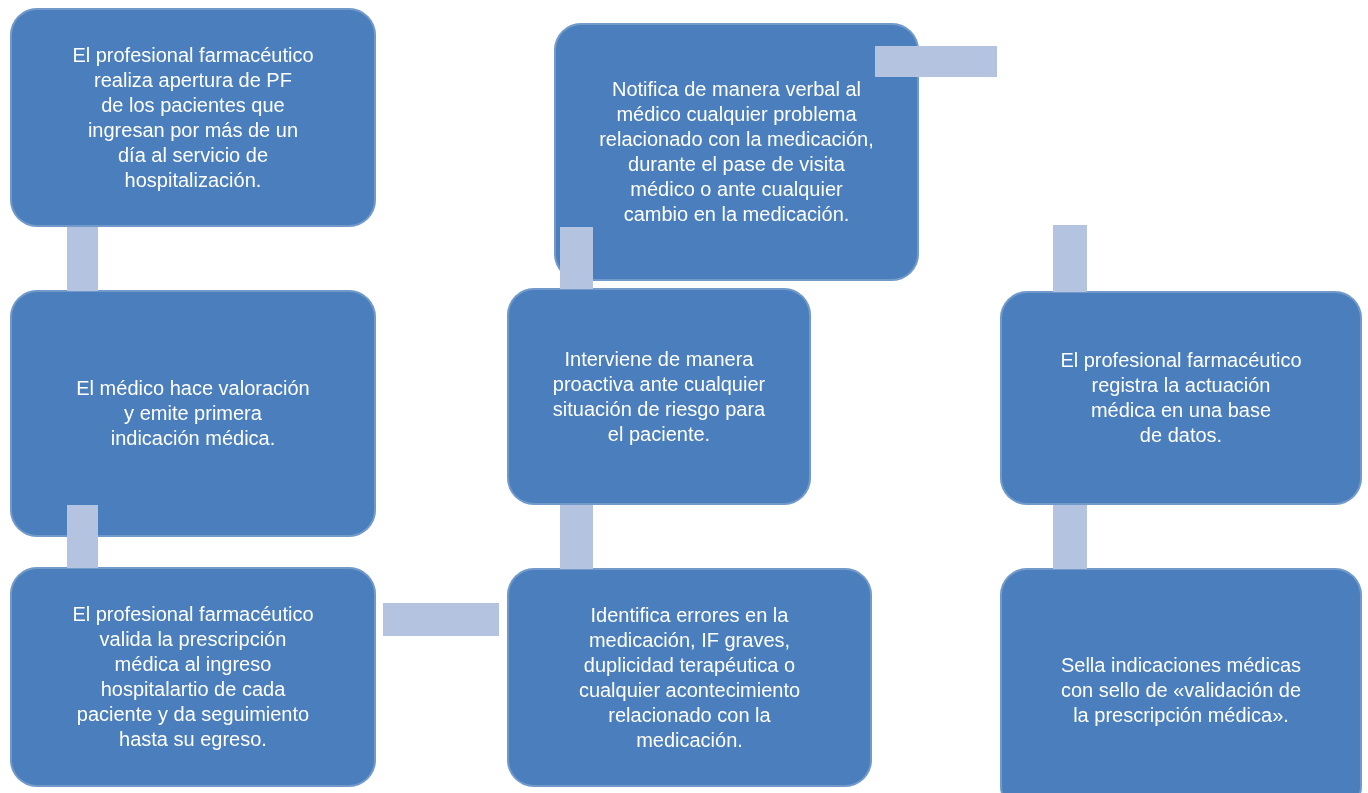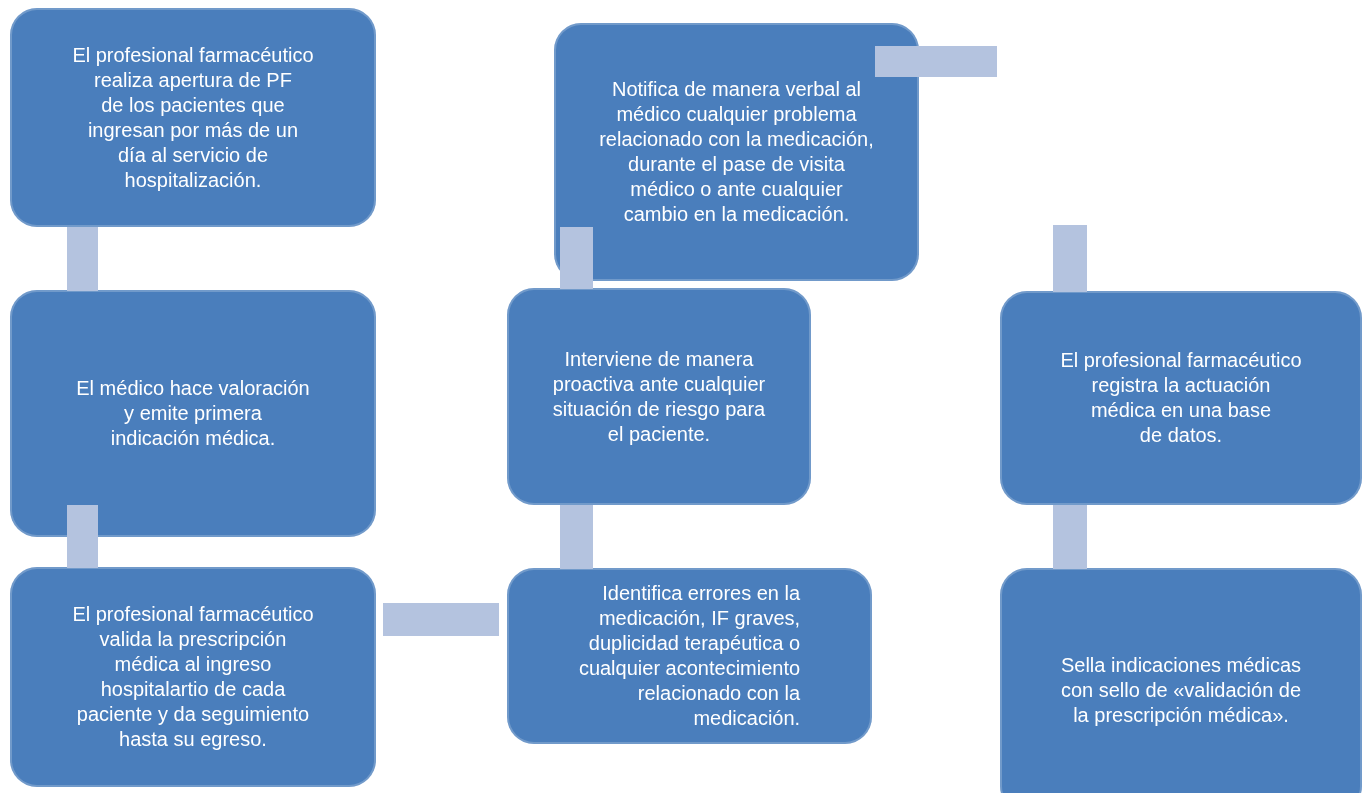--- a/index.html
+++ b/index.html
@@ -34,21 +34,21 @@
   .conn {
     position: absolute;
     background: var(--conn-fill, #B4C3DF);
   }
   
   #n1 { left: 10px;   top: 8px;   width: 366px; height: 219px; }
   #n2 { left: 10px;   top: 290px; width: 366px; height: 247px; }
   #n3 { left: 10px;   top: 567px; width: 366px; height: 220px; }
   #n4 { left: 507px;  top: 23px;   width: 365px; height: 258px; margin-left: 47px; }
   #n5 { left: 507px;  top: 288px; width: 304px; height: 217px; }
-  #n6 { left: 507px;  top: 568px; width: 365px; height: 176px; text-align: right; }
+  #n6 { left: 507px;  top: 568px; width: 365px; height: 219px; }
   #n7 { left: 1000px; top: 8px;   width: 362px; height: 219px; }
   #n8 { left: 1000px; top: 291px; width: 362px; height: 214px; }
   #n9 { left: 1000px; top: 568px; width: 362px; height: 245px; }
   
   #c1 { left: 67px;   top: 227px; width: 31px;  height: 64px; }
   #c2 { left: 67px;   top: 505px; width: 31px;  height: 63px; }
   #c3 { left: 560px;  top: 227px; width: 33px;  height: 62px; }
   #c4 { left: 560px;  top: 505px; width: 33px;  height: 64px; }
   #c5 { left: 1053px; top: 225px; width: 34px;  height: 67px; }
   #c6 { left: 1053px; top: 505px; width: 34px;  height: 64px; }

